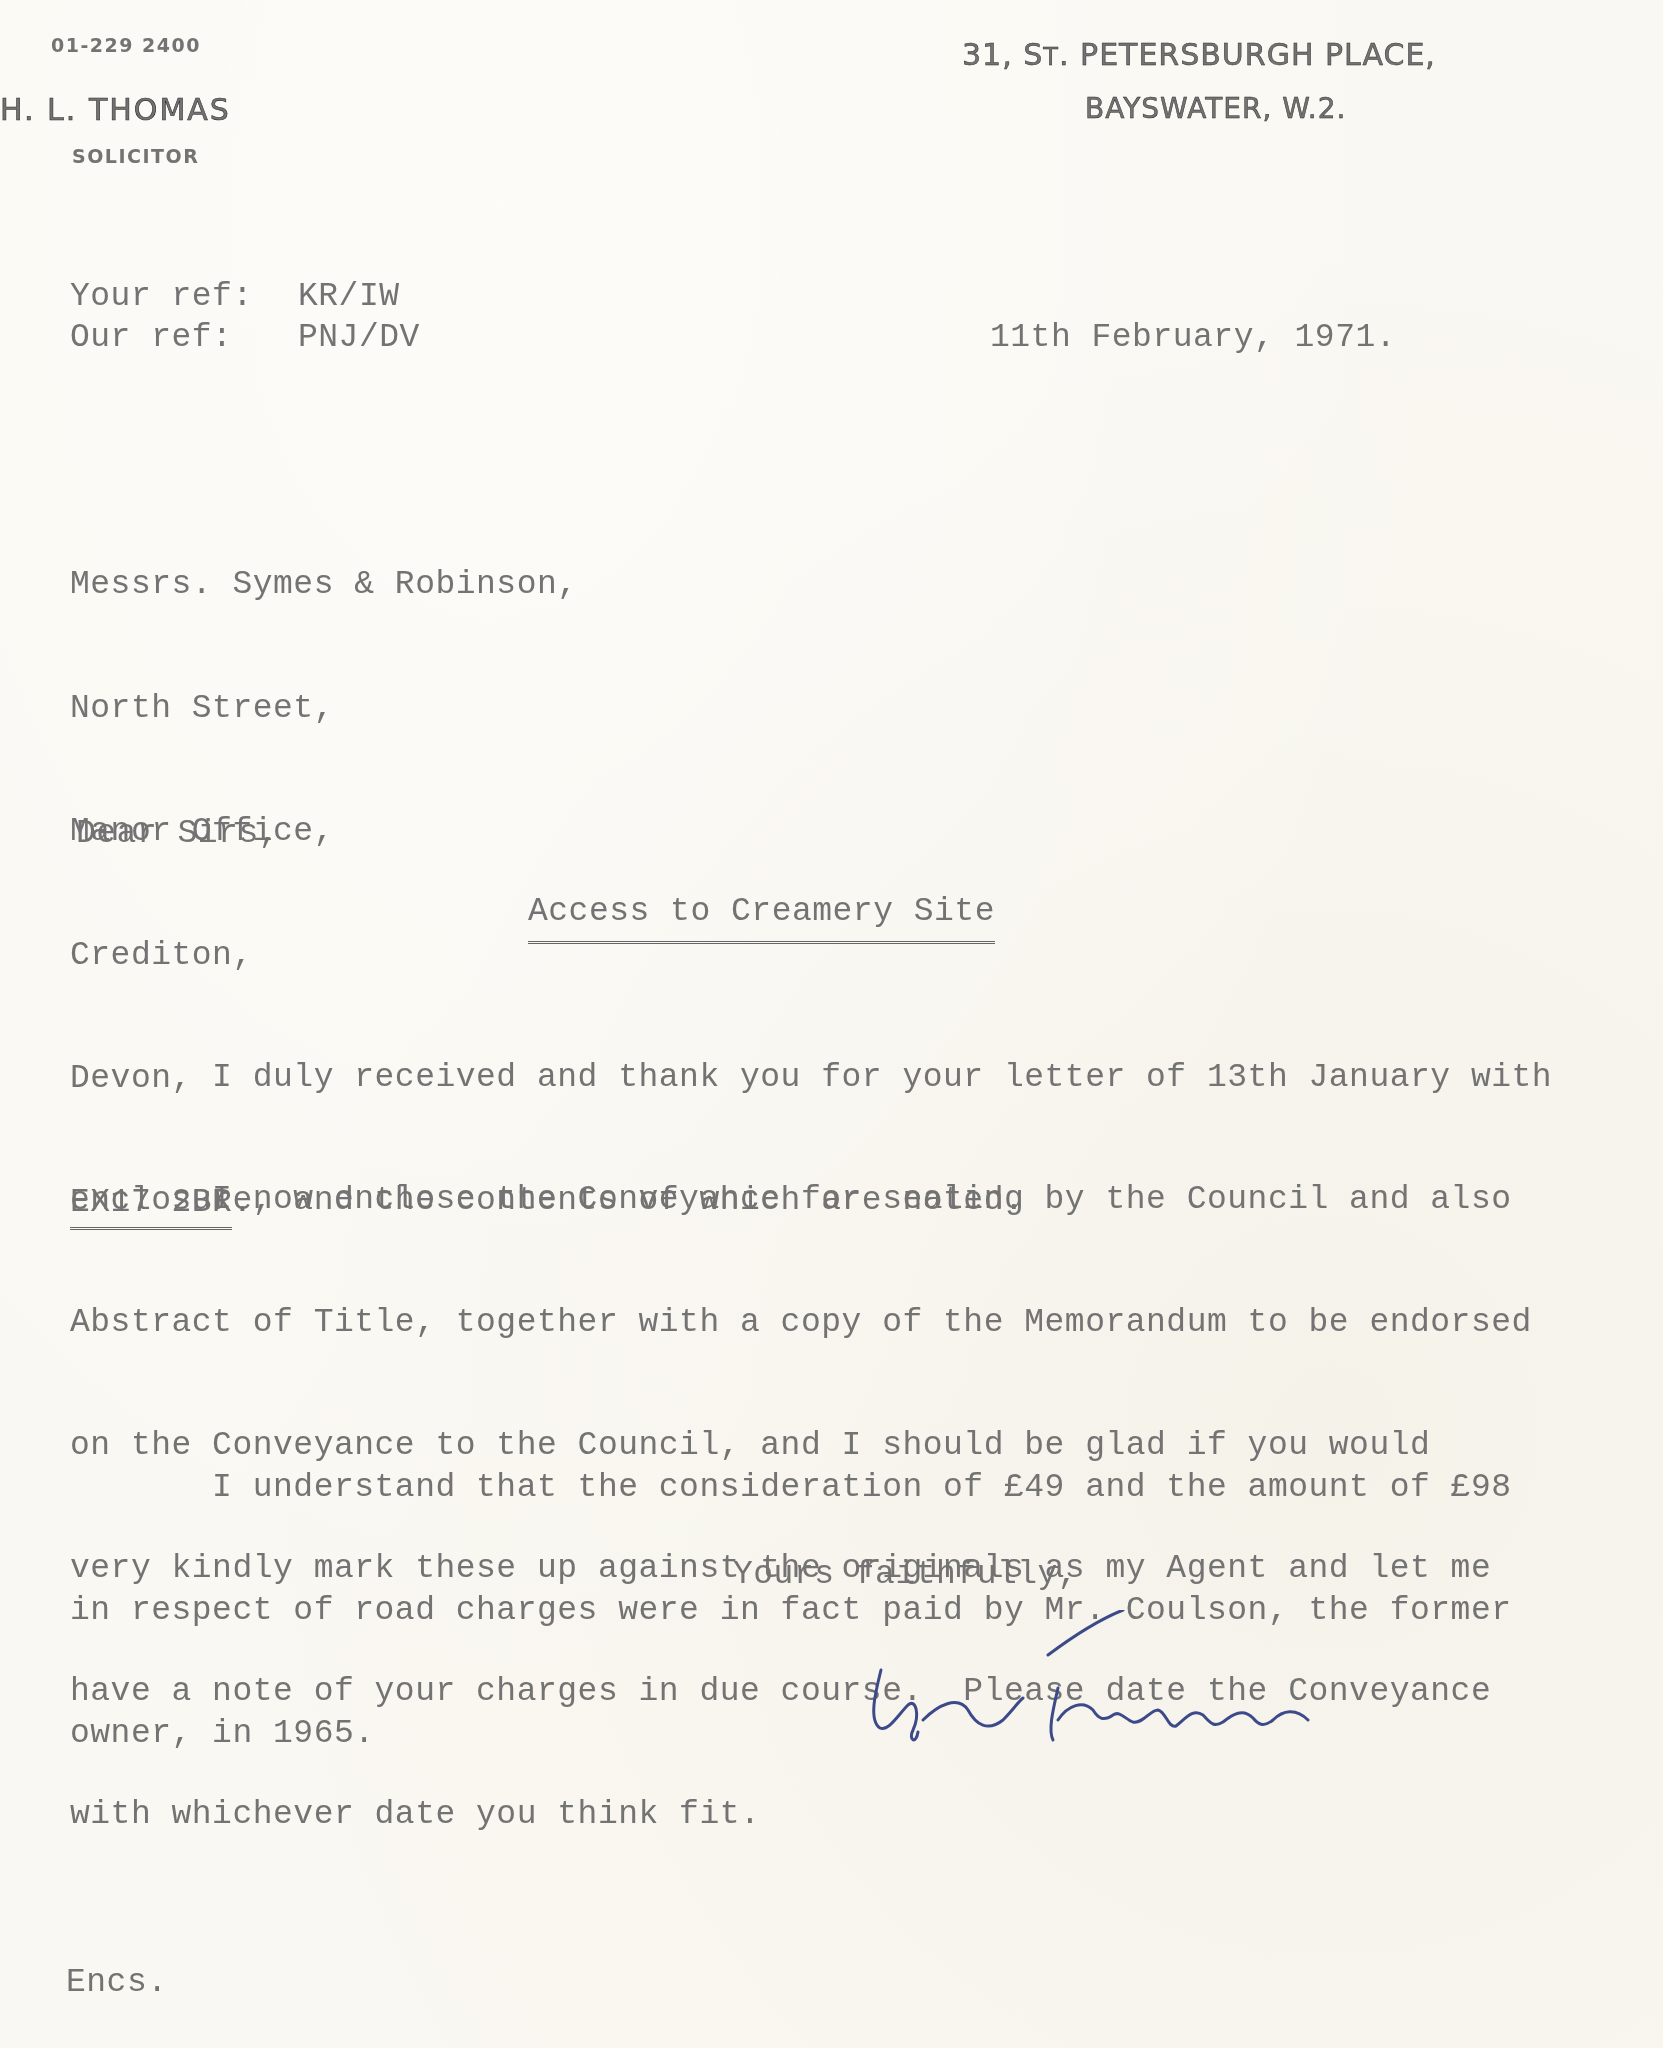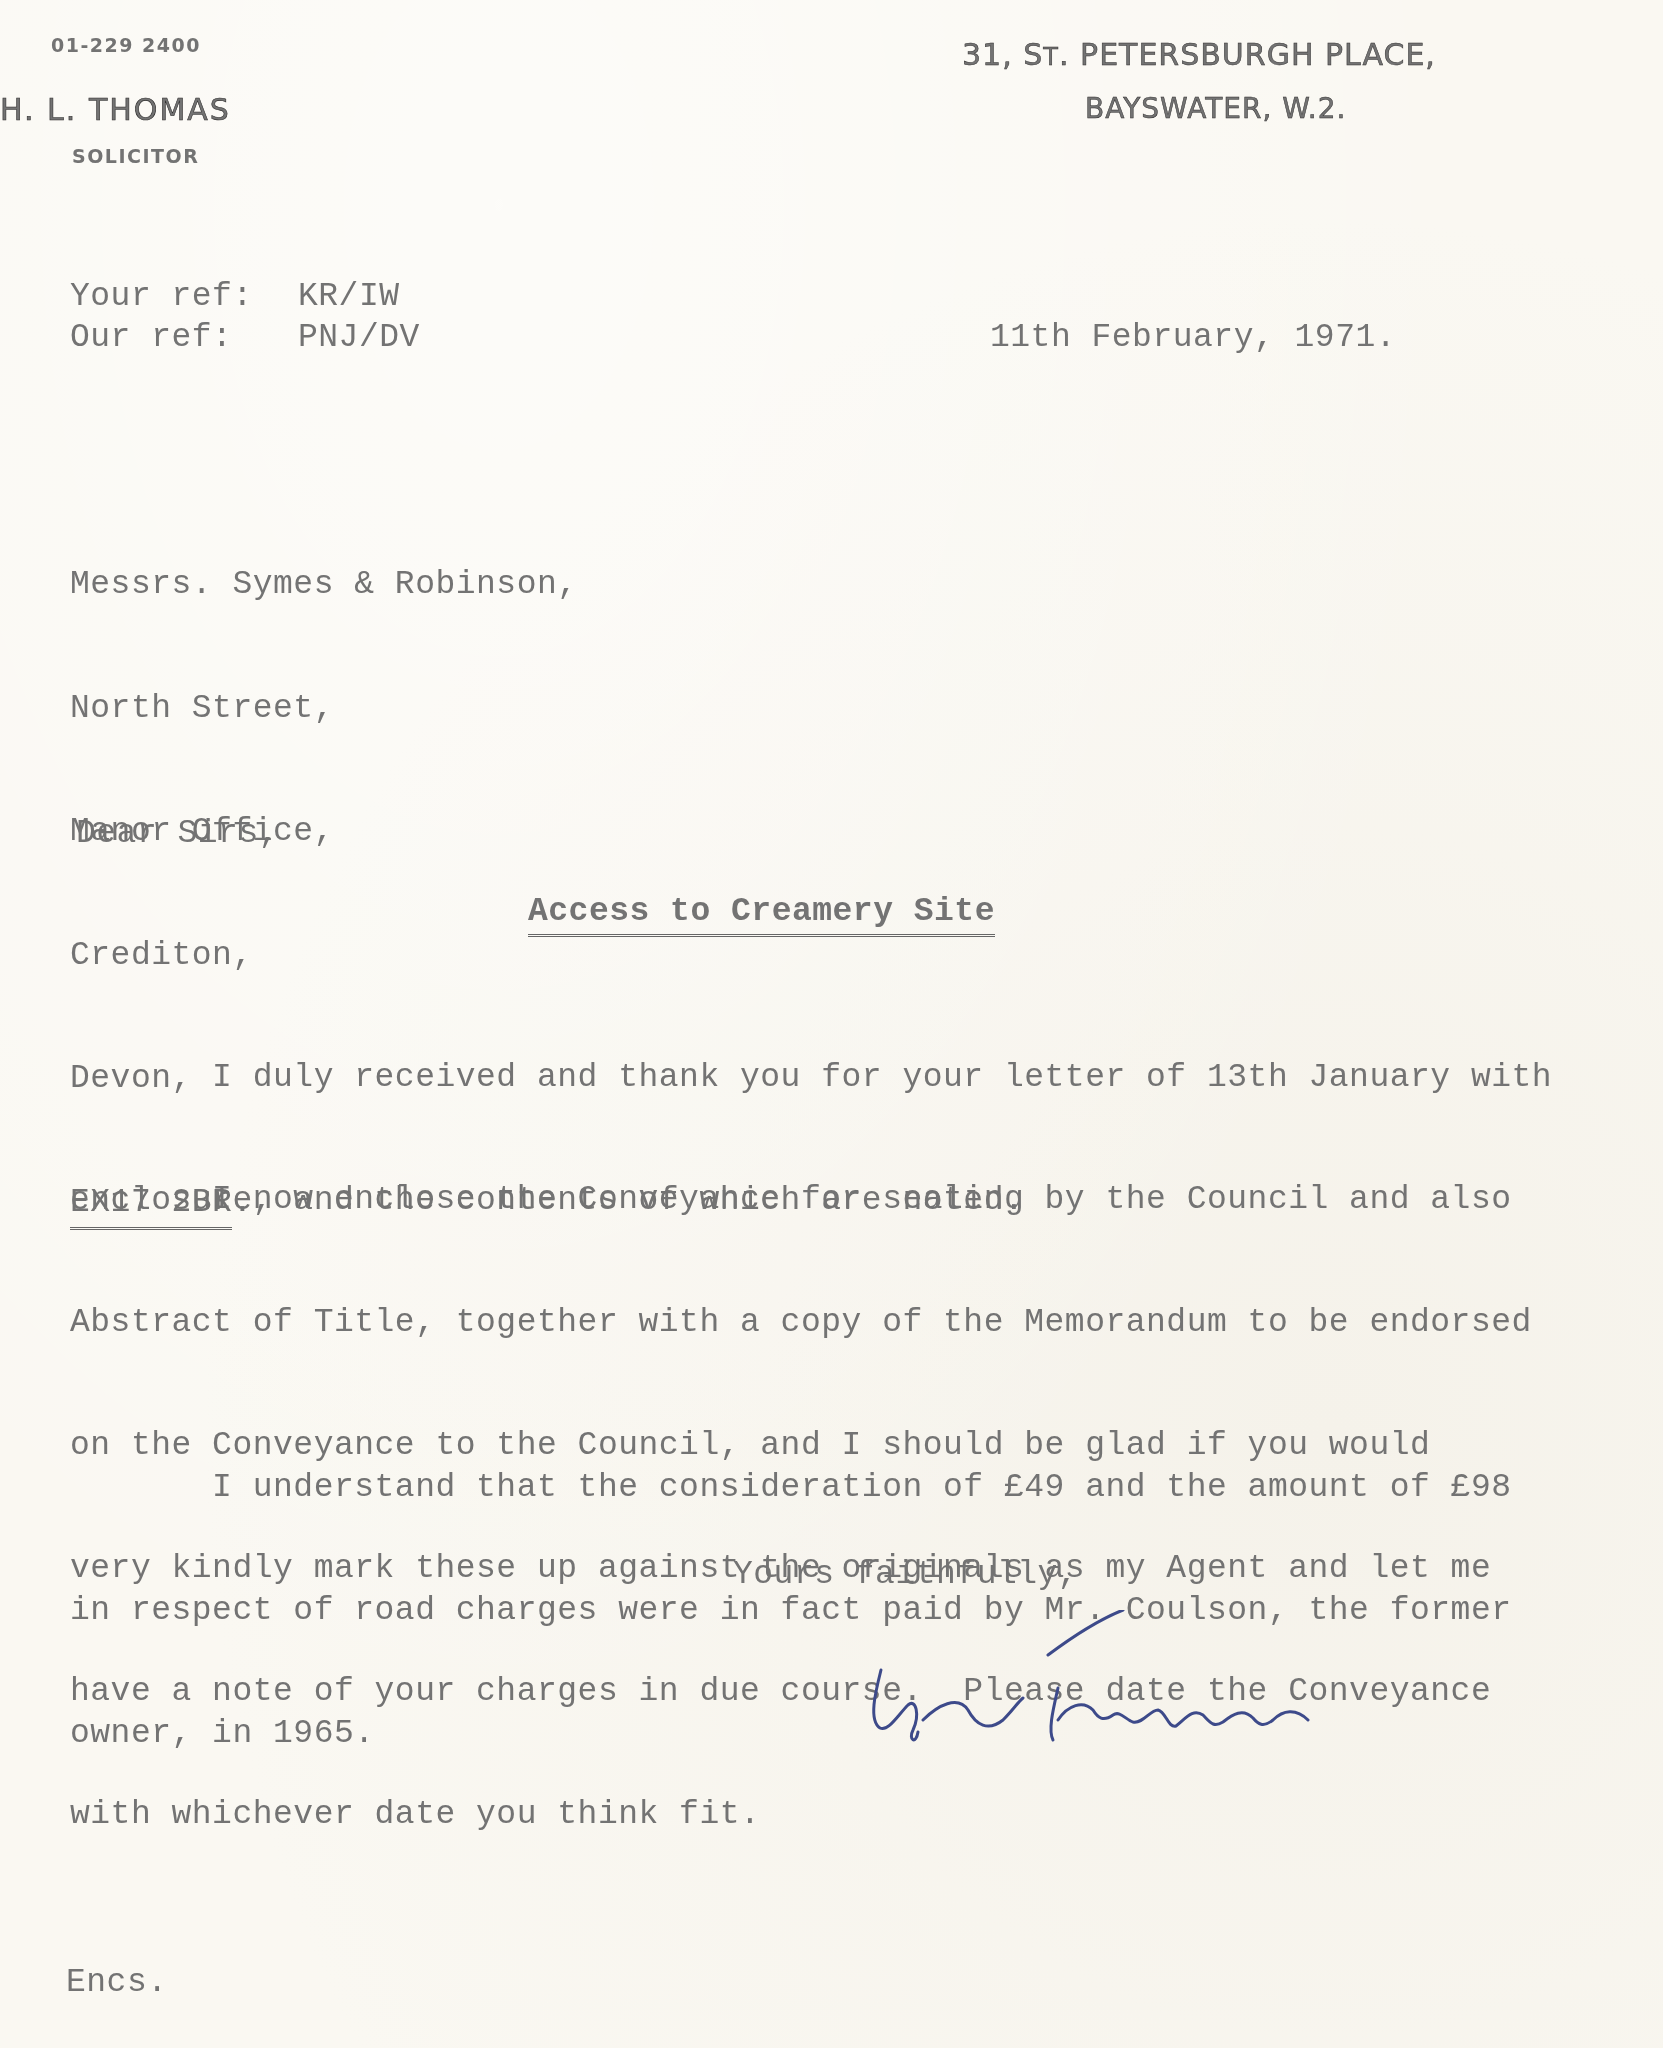--- a/index.html
+++ b/index.html
@@ -26,21 +26,21 @@
   .tw { position: absolute; font-family: "Liberation Mono", monospace; font-size: 33px; color: #737373; white-space: pre; line-height: 41px; letter-spacing: 0.5px; }
   .ref { left: 70px; }
   .ref-label { display: inline-block; width: 228px; }
   .date { left: 990px; top: 317px; }
 
   .addr { left: 70px; top: 482px; }
   .addr-line { display: block; height: 41.5px; }
   .postcode { border-bottom: 3px double #666; padding-bottom: 6px; }
 
   .salutation { left: 76px; top: 813px; text-align: right; }
-  .subject { left: 528px; top: 894px; border-bottom: 3px double #666; padding-bottom: 4px; line-height: 36px; font-weight: bold; }
+  .subject { left: 528px; top: 894px; border-bottom: 3px double #666; padding-bottom: 11px; line-height: 36px; }
 
   .para { left: 70px; width: 1560px; }
   .para-line { display: block; height: 41px; }
 
   .closing { left: 733px; top: 1554px; }
   .signature { position: absolute; left: 858px; top: 1610px; width: 560px; height: 140px; }
   .encs { left: 66px; top: 1962px; }
 </style>
 </head>
 <body>

